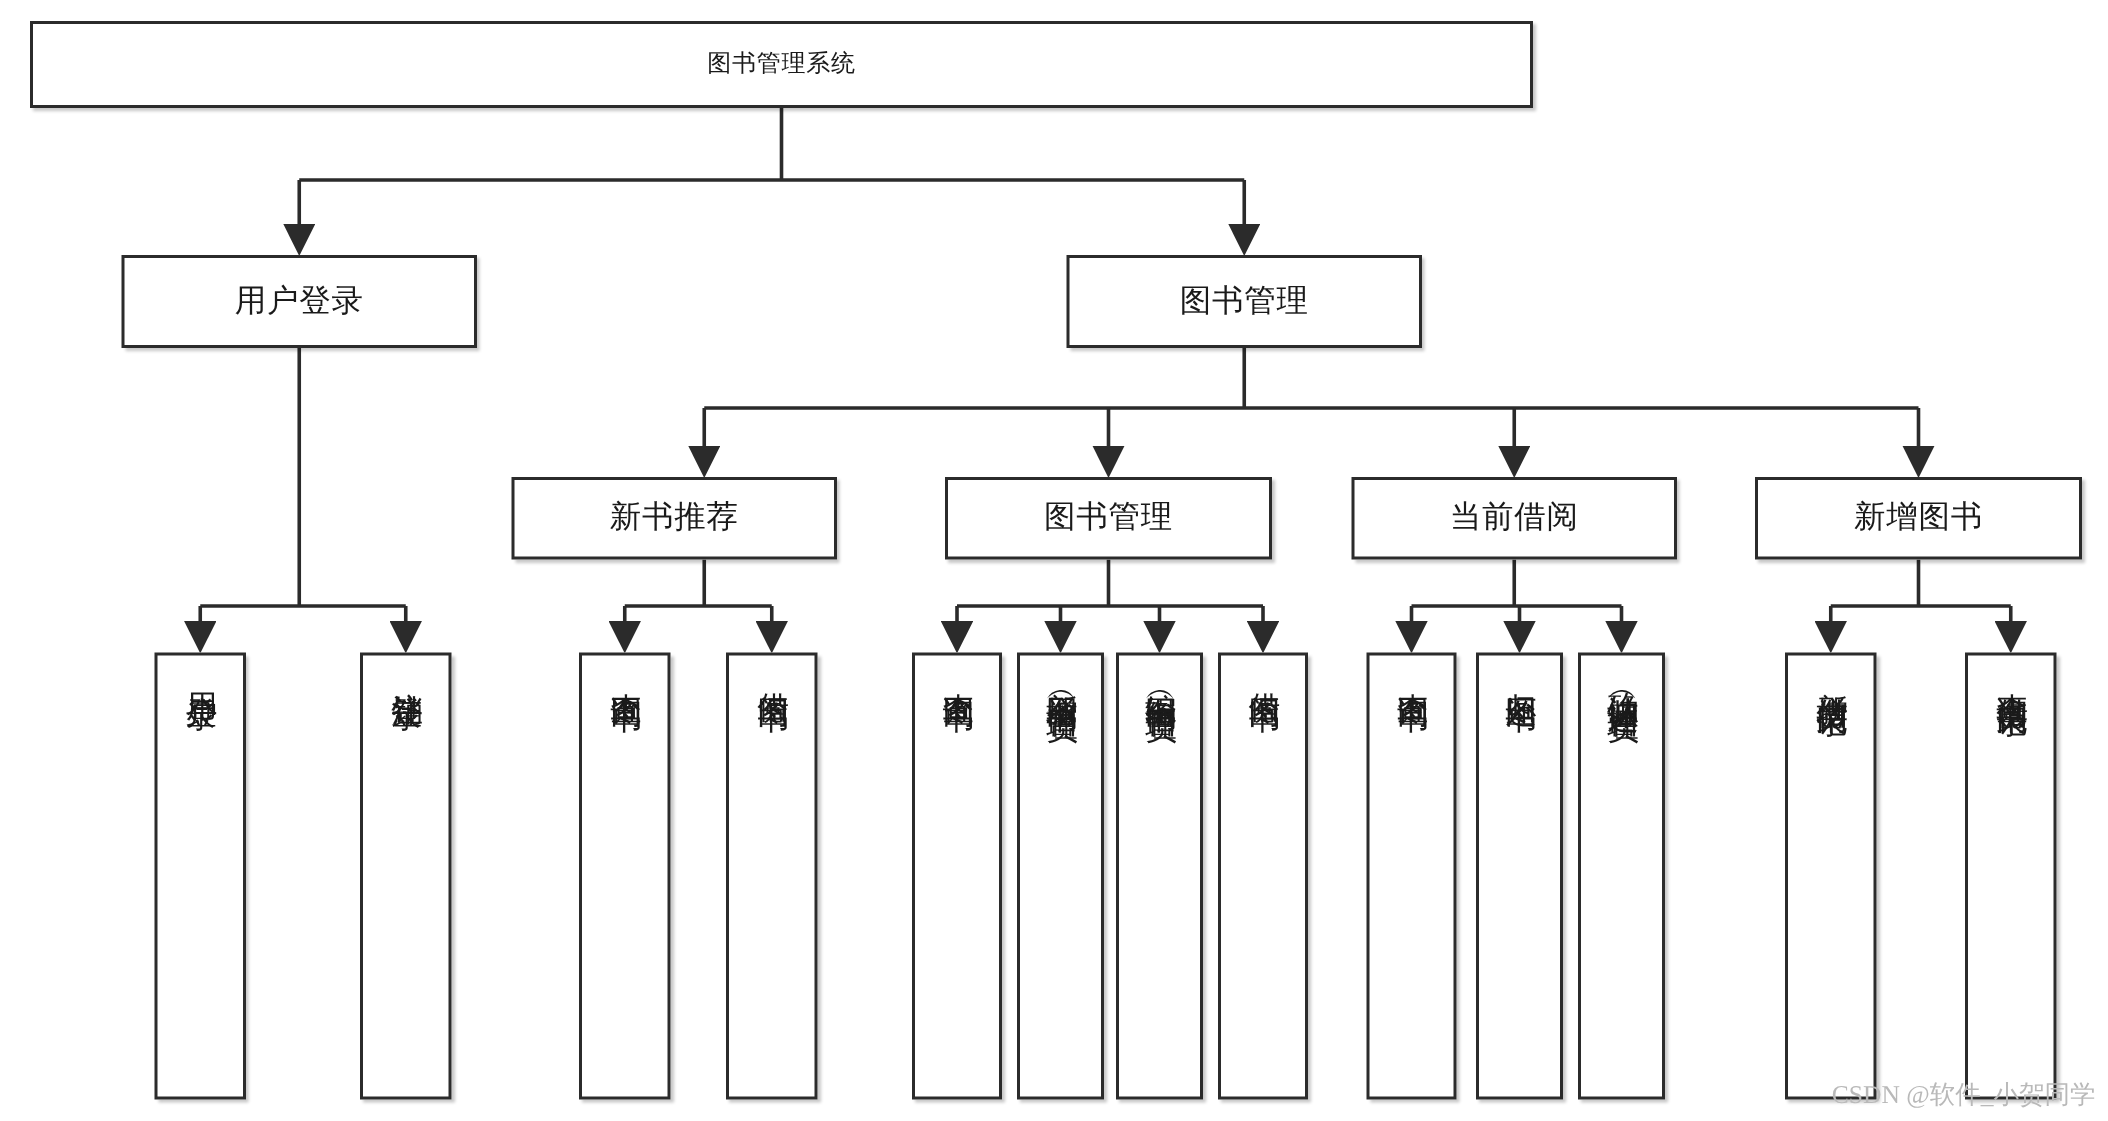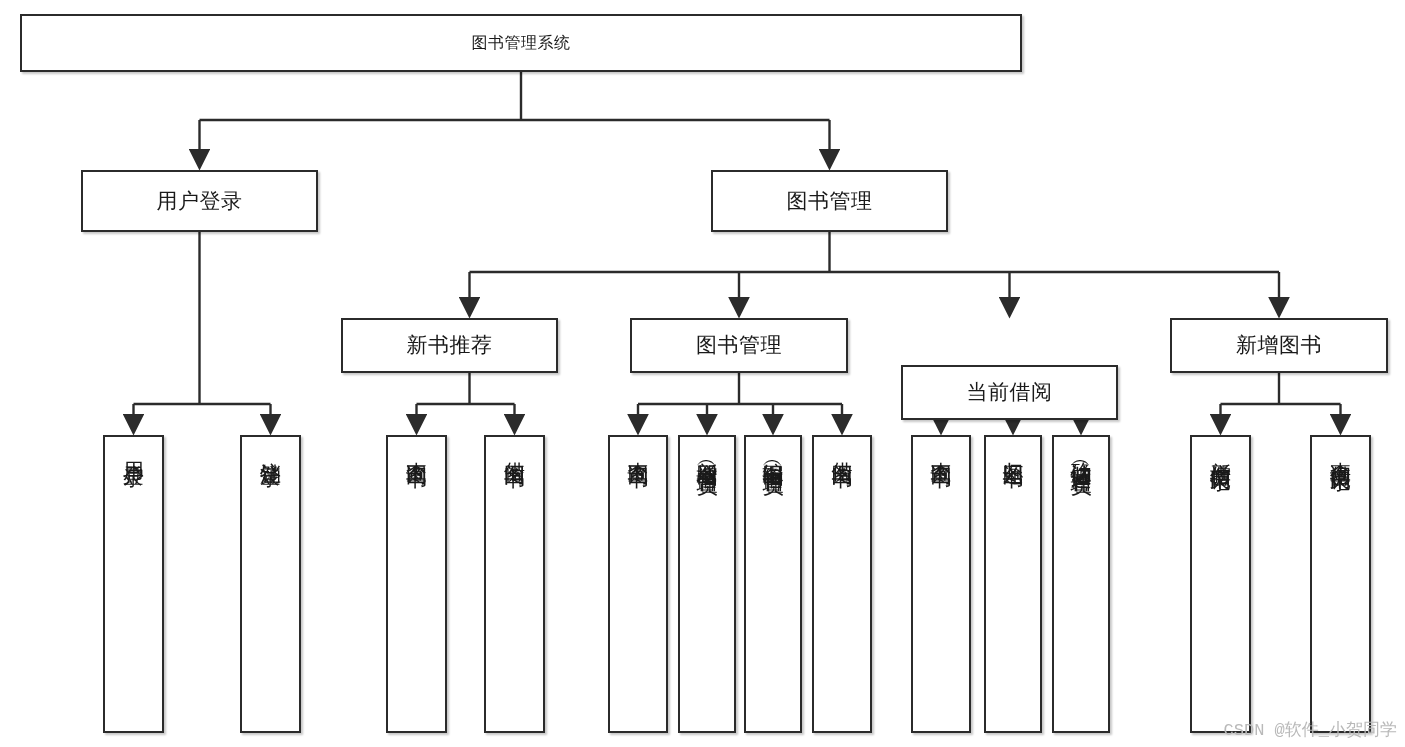--- a/index.html
+++ b/index.html
@@ -60,21 +60,21 @@
   }
   .node.root .lbl { font-size: 16px; }
   .watermark {
     position: absolute;
     right: 8px;
     bottom: 6px;
     font-size: 17px;
     color: #b9b9b9;
     white-space: nowrap;
     z-index: 3;
-    font-family: Liberation Mono, monospace;
+    font-family: Liberation Serif, serif;
   }
 </style>
 </head>
 <body>
 
 <div id="canvas">
 
   <svg id="wires" viewBox="0 0 1405 747">
     <defs>
       <marker id="arrow" viewBox="0 0 12 12" refX="10" refY="6" markerWidth="9" markerHeight="9" orient="auto-start-reverse">
@@ -127,21 +127,21 @@
       </div>
       <div class="node level1" style="left: 711px; top: 170px; width: 237px; height: 62px;">
         <span class="lbl">图书管理</span>
       </div>
       <div class="node level2" style="left: 341px; top: 318px; width: 217px; height: 55px;">
         <span class="lbl">新书推荐</span>
       </div>
       <div class="node level2" style="left: 630px; top: 318px; width: 218px; height: 55px;">
         <span class="lbl">图书管理</span>
       </div>
-      <div class="node level2" style="left: 901px; top: 318px; width: 217px; height: 55px; margin-top: 47px;">
+      <div class="node level2" style="left: 901px; top: 318px; width: 217px; height: 55px;">
         <span class="lbl">当前借阅</span>
       </div>
       <div class="node level2" style="left: 1170px; top: 318px; width: 218px; height: 55px;">
         <span class="lbl">新增图书</span>
       </div>
       <div class="node leaf" style="left: 103px; top: 435px; width: 61px; height: 298px;">
         <span class="lbl">用户登录</span>
       </div>
       <div class="node leaf" style="left: 240px; top: 435px; width: 61px; height: 298px;">
         <span class="lbl">注销登录</span>

